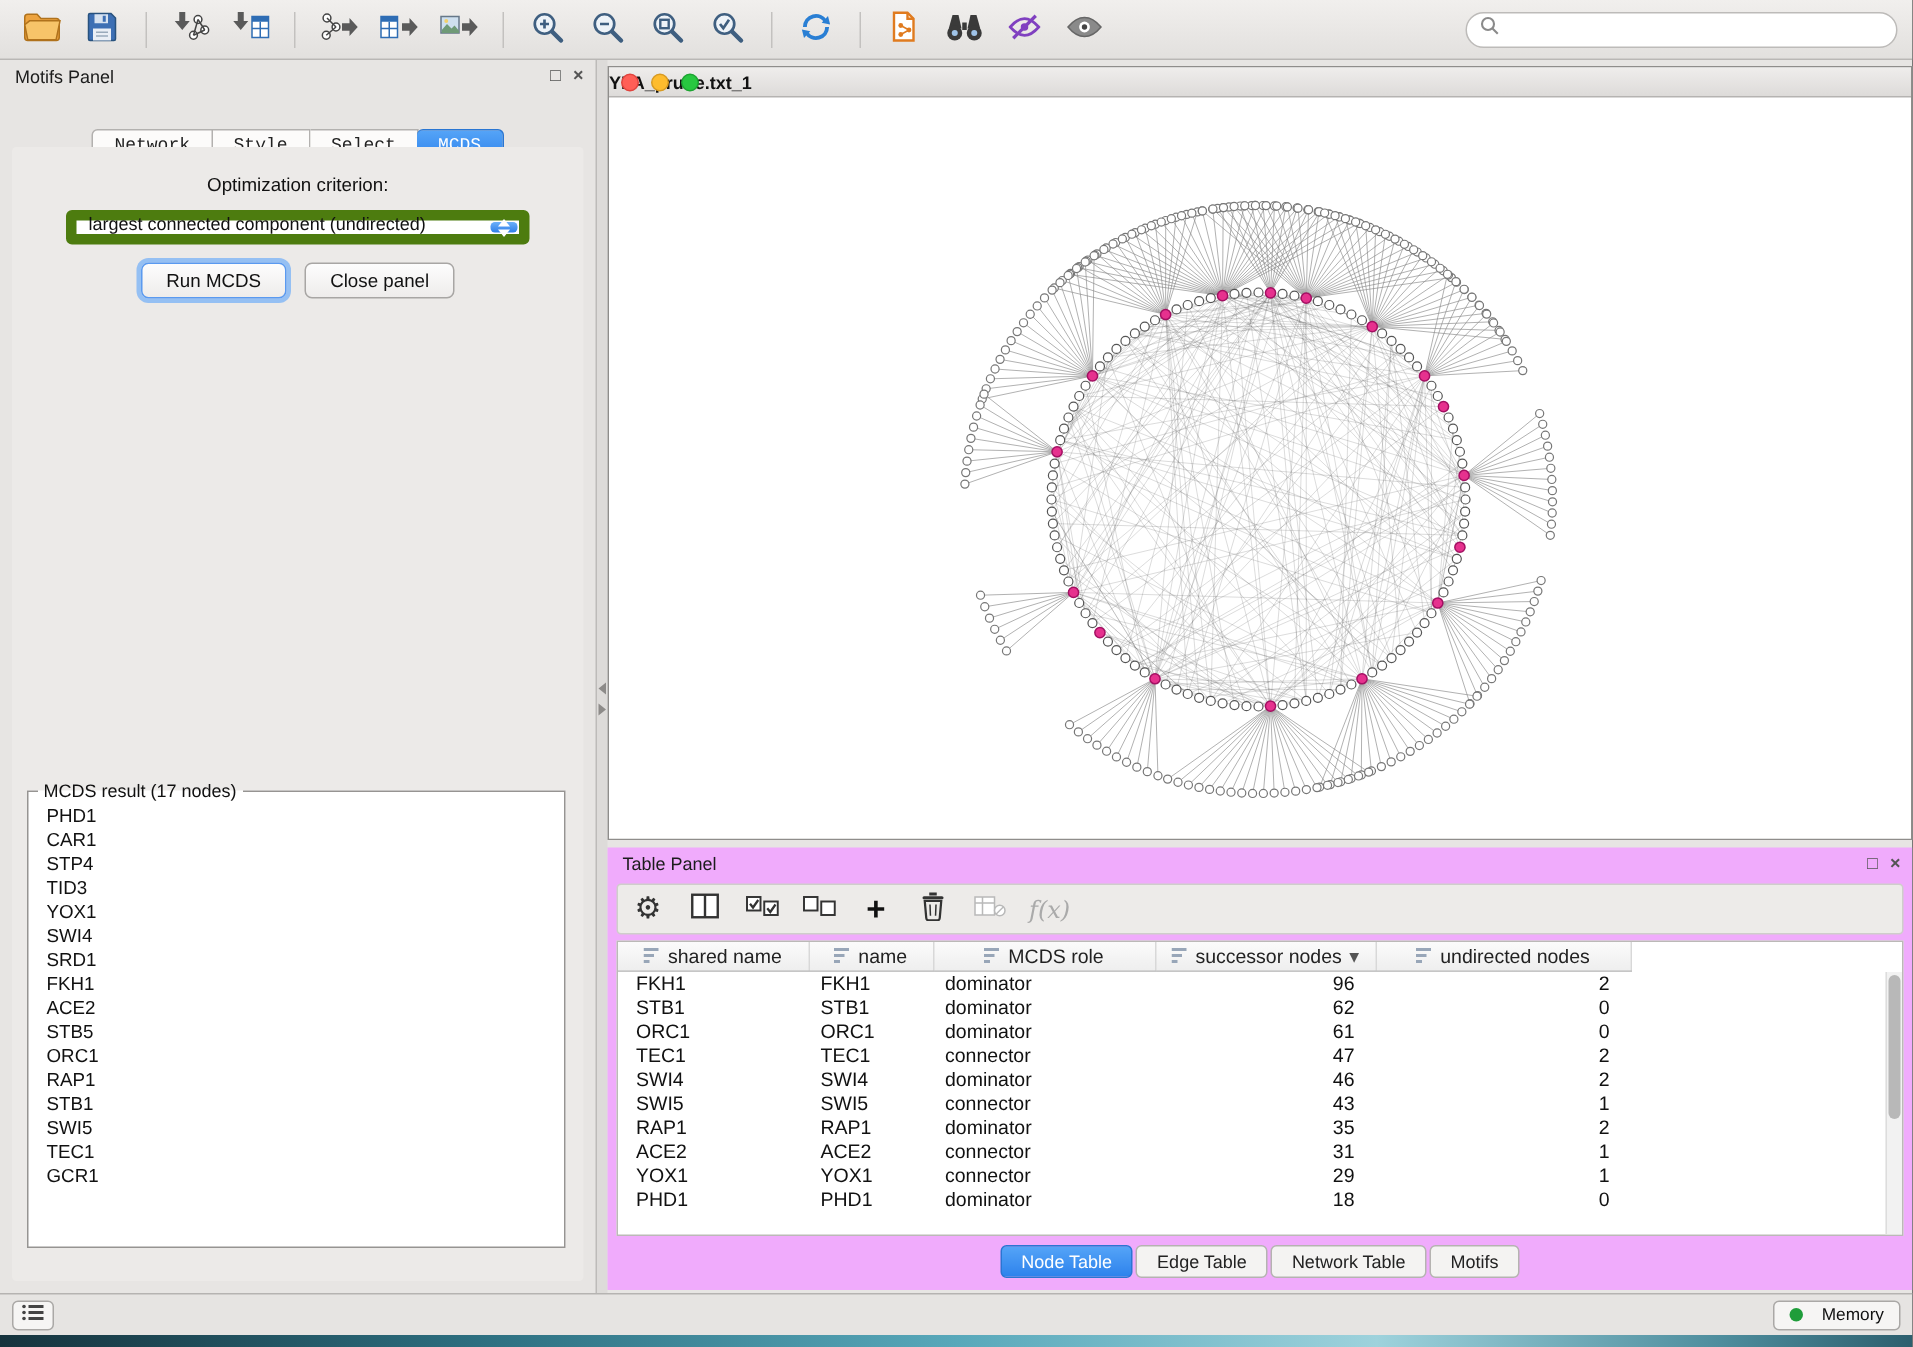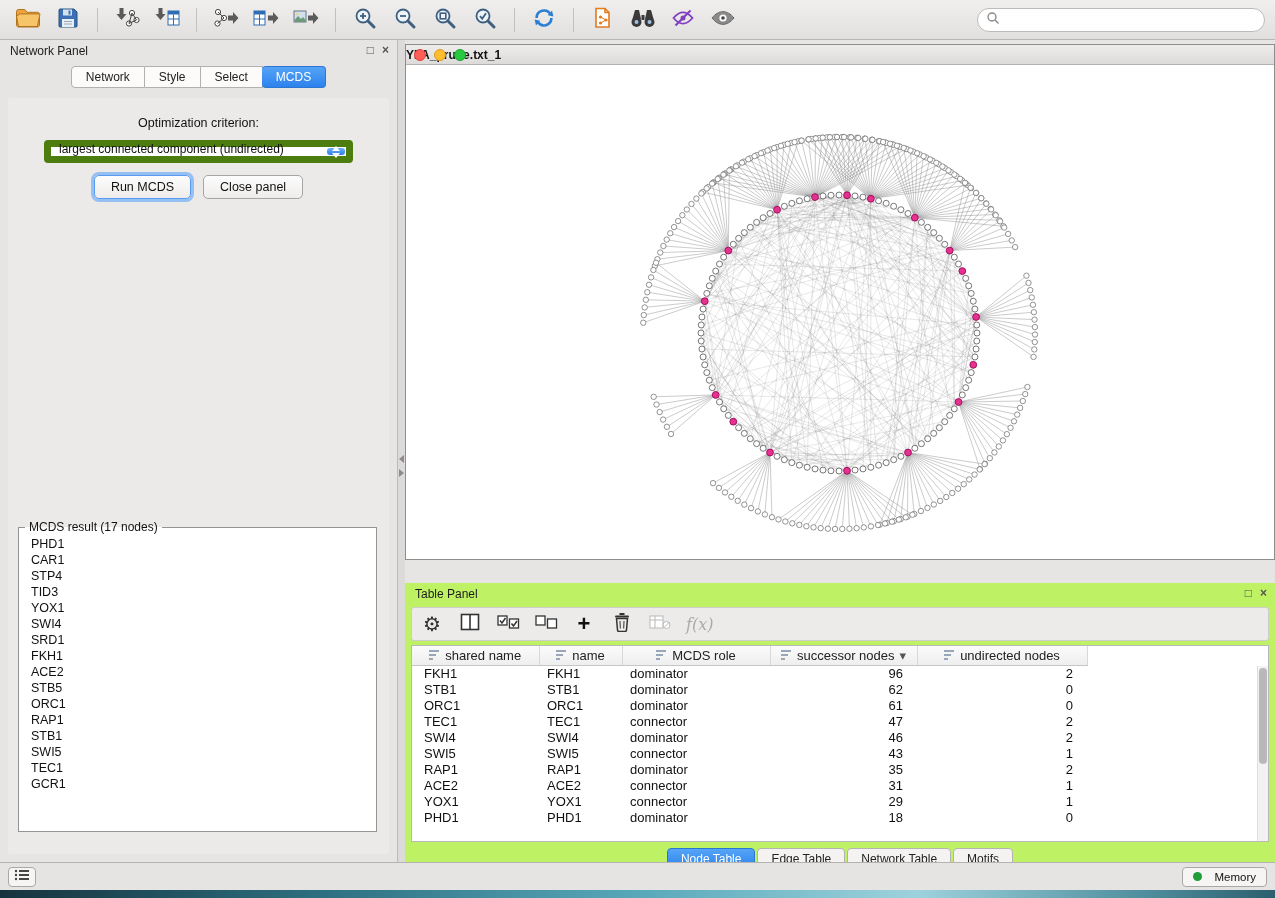--- a/index.html
+++ b/index.html
@@ -12,21 +12,21 @@
   .tbtn{width:36px;height:34px;display:flex;align-items:center;justify-content:center;border-radius:4px;}
   .tsep{width:1px;height:24px;background:#c3c1bf;margin:0 7px;}
   .search-box{margin-left:auto;width:288px;height:24px;background:#fff;border:1px solid #bdbbb9;border-radius:12px;display:flex;align-items:center;padding:0 8px;gap:5px;}
   .search-box input{border:none;outline:none;flex:1;font-size:12px;background:transparent;}
 
   
   .control-panel{position:absolute;left:0;top:40px;width:398px;height:822px;background:#e7e5e3;border-right:1px solid #bdbbb9;}
   .panel-title-row{position:relative;height:22px;display:flex;align-items:center;padding:0 10px;font-size:12px;color:#1c1c1c;}
   .panel-title-row .win-controls{position:absolute;right:8px;top:2px;display:flex;gap:8px;font-size:12px;color:#555;}
   .win-controls span{cursor:default;line-height:16px;}
-  .cp-tabs{display:flex;justify-content:center;margin-top:4px;}
+  .cp-tabs{display:flex;justify-content:center;margin-top:24px;font-family:Liberation Mono, monospace;}
   .cp-tab{font-size:12px;padding:3px 14px;background:#fcfbfa;border:1px solid #b3b1af;border-left:none;color:#222;cursor:default;}
   .cp-tab:first-child{border-left:1px solid #b3b1af;border-radius:4px 0 0 4px;}
   .cp-tab:last-child{border-radius:0 4px 4px 0;}
   .cp-tab.active{background:linear-gradient(#55a4f7,#2d82ec);border-color:#2a76d2;color:#fff;border-radius:4px;margin-left:-1px;}
   .cp-body{position:absolute;left:8px;right:8px;top:58px;bottom:8px;background:#eceae8;border-radius:3px;}
   .opt-label{margin-top:18px;text-align:center;font-size:12.5px;color:#111;}
   .dropdown{position:relative;margin:10px 36px 0 36px;height:23px;background:#fff;border:7px solid #4d7c0f;border-radius:4px;display:flex;align-items:flex-end;font-size:12px;color:#111;padding-left:8px;}
   .dropdown .stepper{position:absolute;right:1px;top:1px;bottom:1px;width:18px;border-radius:3px;background:linear-gradient(#6cb0f9,#2f7fe8);display:flex;flex-direction:column;align-items:center;justify-content:center;gap:2px;}
   .stepper .up{width:0;height:0;border-left:4px solid transparent;border-right:4px solid transparent;border-bottom:5px solid #fff;}
   .stepper .down{width:0;height:0;border-left:4px solid transparent;border-right:4px solid transparent;border-top:5px solid #fff;}
@@ -49,21 +49,21 @@
   .nw-titlebar{position:relative;height:20px;background:linear-gradient(#efedec,#dddbd9);border-bottom:1px solid #b5b3b1;display:flex;align-items:center;justify-content:flex-start;}
   .nw-title{font-size:12px;font-weight:600;color:#111;}
   .traffic{position:absolute;left:8px;top:4px;display:flex;gap:8px;}
   .light{width:12px;height:12px;border-radius:50%;}
   .light.red{background:#ff5f57;border:1px solid #e0443e;}
   .light.yellow{background:#febc2e;border:1px solid #d89b23;}
   .light.green{background:#28c840;border:1px solid #1da532;}
   .nw-canvas{display:block;background:#fff;}
 
   
-  .table-panel{position:absolute;left:405px;top:583px;width:870px;height:295px;background:#bef264;}
+  .table-panel{position:absolute;left:405px;top:565px;width:870px;height:295px;background:#f0abfc;}
   .tp-toolbar{position:absolute;left:6px;right:6px;top:24px;height:34px;background:#edebe9;border:1px solid #cfcdcb;border-radius:3px;display:flex;align-items:center;padding:0 8px;gap:14px;}
   .tp-icon{display:flex;align-items:center;justify-content:center;height:28px;min-width:24px;}
   .gear-glyph{font-size:20px;color:#333;line-height:20px;}
   .plus-glyph{font-size:22px;font-weight:bold;color:#111;line-height:20px;}
   .fx-glyph{font-family:"DejaVu Serif",serif;font-style:italic;font-size:16px;color:#aaa;}
   .table-wrap{position:absolute;left:6px;right:6px;top:62px;bottom:36px;background:#fff;border:1px solid #bbb9b7;overflow:hidden;}
   table.node-table{border-collapse:collapse;table-layout:fixed;width:675px;font-size:13px;}
   .node-table th{height:19px;background:linear-gradient(#fbfbfb,#eeeeee);border-right:1px solid #d8d8d8;border-bottom:1px solid #c6c6c6;font-weight:normal;color:#222;padding:0 4px;}
   .th-inner{display:flex;align-items:center;justify-content:center;gap:5px;}
   .node-table td{height:16px;padding:0 8px;color:#111;white-space:nowrap;overflow:hidden;}
@@ -233,21 +233,21 @@
       <span><svg width="14" height="14" viewBox="0 0 14 14">
             <circle cx="6" cy="6" r="4" fill="none" stroke="#8a8a8a" stroke-width="1.4"></circle>
             <line x1="9" y1="9" x2="12.5" y2="12.5" stroke="#8a8a8a" stroke-width="1.4"></line>
           </svg></span>
       <input type="text" placeholder="" style="">
     </div>
   </div>
 
   <div class="control-panel">
     <div class="panel-title-row">
-      <span>Network Panel</span>
+      <span>Motifs Panel</span>
       <span class="win-controls">
         <span>□</span>
         <span style="font-weight:bold;">×</span>
       </span>
     </div>
     <div class="cp-tabs">
       <div class="cp-tab">Network</div>
       <div class="cp-tab">Style</div>
       <div class="cp-tab">Select</div>
       <div class="cp-tab active">MCDS</div>

